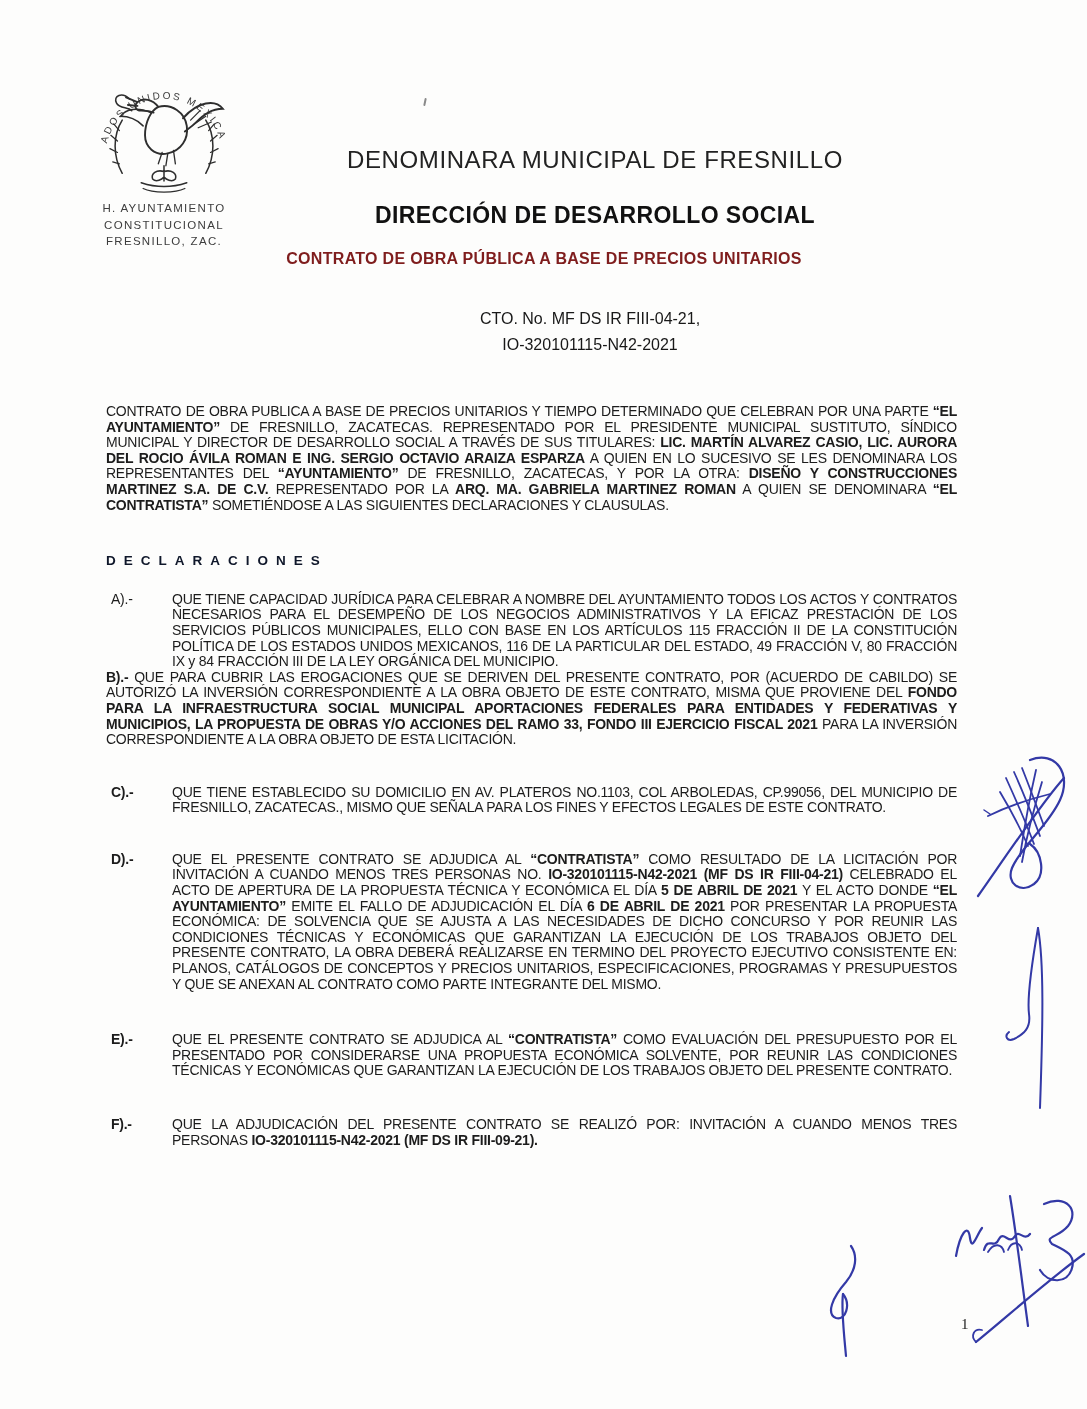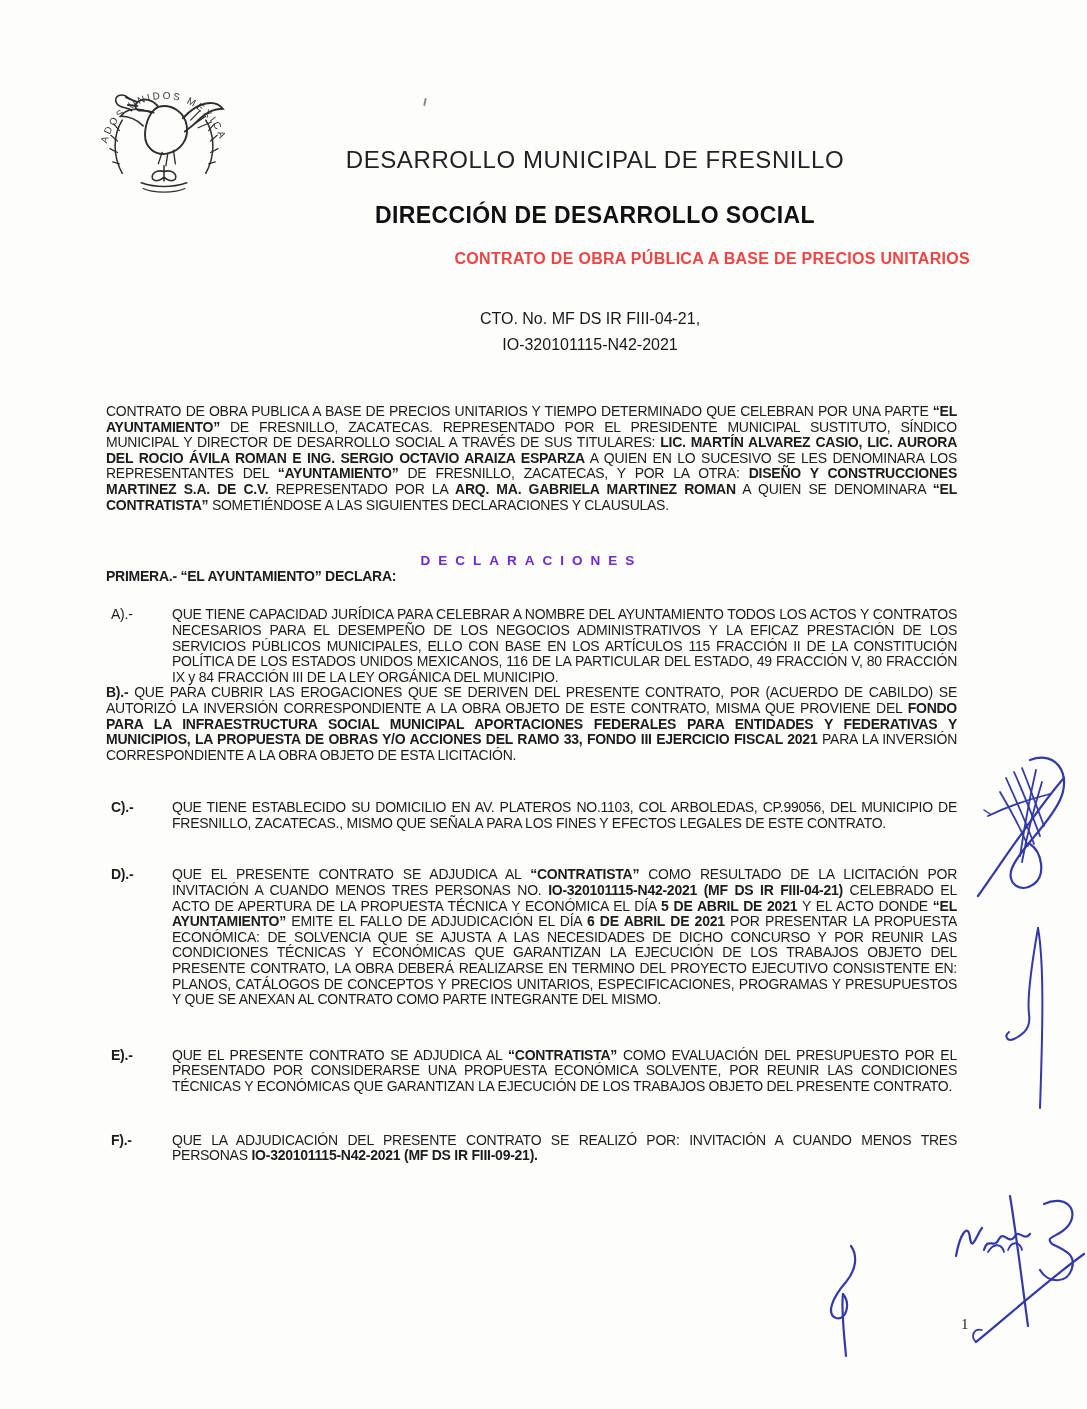--- a/index.html
+++ b/index.html
@@ -13,32 +13,32 @@
     overflow:hidden;
   }
   
   .seal{position:absolute;left:82px;top:48px;width:164px;text-align:center;}
   .seal svg{display:block;margin:0 auto;}
   .seal-caption{margin-top:2px;font-size:11.5px;letter-spacing:1.3px;color:#3d3d3d;line-height:16.5px;font-weight:500;}
   
   .titles{position:absolute;left:250px;top:146px;width:690px;text-align:center;}
   .title1{font-size:24px;font-weight:400;letter-spacing:.6px;color:#222;}
   .title2{margin-top:28px;font-size:23px;font-weight:700;letter-spacing:.4px;color:#111;}
-  .title3{position:absolute;left:118px;top:250px;width:852px;text-align:right;
-          font-size:16px;font-weight:700;letter-spacing:.3px;color:#ef4444;}
+  .title3{position:absolute;left:118px;top:250px;width:852px;text-align:center;
+          font-size:16px;font-weight:700;letter-spacing:.3px;color:#7f1d1d;}
   .cto{position:absolute;left:230px;top:306px;width:720px;text-align:center;
        font-size:16px;line-height:26px;color:#181818;}
   .cto .b{font-weight:400;}
   
   .body{position:absolute;left:106px;top:404px;width:851px;
         font-size:14px;line-height:15.6px;letter-spacing:-0.25px;
         text-align:justify;color:#1c1c1c;}
   .body p{margin:0;}
   .b{font-weight:700;}
-  .decl-heading{margin-top:40px;text-align:center;font-weight:700;letter-spacing:8px;font-size:13.5px;color:#6d28d9;}
+  .decl-heading{margin-top:40px;font-weight:700;letter-spacing:8px;font-size:13.5px;color:#0f172a;}
   .primera{margin-top:26px;text-align:left;}
   .item{display:flex;}
   .item-label{flex:none;width:66px;padding-left:5px;box-sizing:border-box;}
   .item-label.bold{font-weight:700;}
   .item-text{flex:1;text-align:justify;}
   .mt-a{margin-top:23px;}
   .mt-b{margin-top:34px;}
   .mt-c{margin-top:37px;}
   .mt-d{margin-top:36px;}
   .mt-e{margin-top:40px;}
@@ -85,41 +85,45 @@
 
         <path d="M 56 142 Q 80 150 104 142" stroke-width="1.6"></path>
         <path d="M 58 148 C 68 153 92 153 102 148" stroke-width="1.3"></path>
 
         <path d="M 36 132 C 26 114 26 92 36 76" stroke-width="1.6"></path>
         <path d="M 33 122 L 26 120 M 31 110 L 23 106 M 31 98 L 24 92 M 33 87 L 27 80" stroke-width="1.3"></path>
         <path d="M 124 132 C 134 114 134 92 124 76" stroke-width="1.6"></path>
         <path d="M 127 122 L 134 120 M 129 110 L 137 106 M 129 98 L 136 92 M 127 87 L 133 80" stroke-width="1.3"></path>
       </g>
     </svg>
+    <div class="seal-caption">
+      <div>H. AYUNTAMIENTO</div>
+      <div>CONSTITUCIONAL</div>
+      <div>FRESNILLO, ZAC.</div>
+    </div>
   </div>
 
   <div class="artifact"></div>
 
   <div class="titles">
-    <div class="title1">DESARROLLO MUNICIPAL DE FRESNILLO</div>
+    <div class="title1">DENOMINARA MUNICIPAL DE FRESNILLO</div>
     <div class="title2">DIRECCIÓN DE DESARROLLO SOCIAL</div>
   </div>
   <div class="title3">CONTRATO DE OBRA PÚBLICA A BASE DE PRECIOS UNITARIOS</div>
 
   <div class="cto">
     <div><span>CTO. No. </span><span class="b">MF DS IR FIII-04-21,</span></div>
     <div class="b">IO-320101115-N42-2021</div>
   </div>
 
   <div class="body">
     <p class="intro"><span>CONTRATO DE OBRA PUBLICA A BASE DE PRECIOS UNITARIOS Y TIEMPO DETERMINADO QUE CELEBRAN POR UNA PARTE </span><span class="b">“EL AYUNTAMIENTO”</span><span> DE FRESNILLO, ZACATECAS. REPRESENTADO POR EL PRESIDENTE MUNICIPAL SUSTITUTO, SÍNDICO MUNICIPAL Y DIRECTOR DE DESARROLLO SOCIAL A TRAVÉS DE SUS TITULARES: </span><span class="b">LIC. MARTÍN ALVAREZ CASIO, LIC. AURORA DEL ROCIO ÁVILA ROMAN E  ING. SERGIO OCTAVIO ARAIZA ESPARZA</span><span> A QUIEN EN LO SUCESIVO SE LES DENOMINARA LOS REPRESENTANTES DEL </span><span class="b">“AYUNTAMIENTO”</span><span> DE FRESNILLO, ZACATECAS, Y POR LA OTRA: </span><span class="b">DISEÑO Y CONSTRUCCIONES MARTINEZ S.A. DE C.V.</span><span> REPRESENTADO POR LA  </span><span class="b">ARQ. MA. GABRIELA MARTINEZ ROMAN</span><span>  A QUIEN SE DENOMINARA </span><span class="b">“EL CONTRATISTA”</span><span> SOMETIÉNDOSE A LAS  SIGUIENTES DECLARACIONES Y CLAUSULAS.</span></p>
 
     <div class="decl-heading">DECLARACIONES</div>
 
-    <p class="primera"><span class="b">PRIMERA.- “EL AYUNTAMIENTO” DECLARA:</span></p>
 
     <div class="item mt-a">
       <div class="item-label">A).-</div>
       <div class="item-text"><span>QUE TIENE CAPACIDAD JURÍDICA PARA CELEBRAR A NOMBRE DEL AYUNTAMIENTO TODOS LOS ACTOS Y CONTRATOS NECESARIOS PARA EL DESEMPEÑO DE LOS NEGOCIOS ADMINISTRATIVOS Y LA EFICAZ PRESTACIÓN DE LOS SERVICIOS PÚBLICOS MUNICIPALES, ELLO CON BASE EN LOS ARTÍCULOS 115 FRACCIÓN II DE LA CONSTITUCIÓN POLÍTICA DE LOS ESTADOS UNIDOS MEXICANOS, 116 DE LA PARTICULAR DEL ESTADO, 49 FRACCIÓN V, 80 FRACCIÓN IX y 84 FRACCIÓN III DE LA LEY ORGÁNICA DEL MUNICIPIO.</span></div>
     </div>
 
     <p class="item-inline mt-b"><span class="b">B).- </span><span>QUE PARA CUBRIR LAS EROGACIONES QUE SE DERIVEN DEL PRESENTE CONTRATO, POR (ACUERDO DE CABILDO) SE AUTORIZÓ LA INVERSIÓN CORRESPONDIENTE A LA OBRA OBJETO DE ESTE CONTRATO, MISMA QUE PROVIENE DEL  </span><span class="b">FONDO PARA LA INFRAESTRUCTURA SOCIAL MUNICIPAL APORTACIONES FEDERALES PARA ENTIDADES Y  FEDERATIVAS Y MUNICIPIOS,  LA PROPUESTA DE OBRAS Y/O ACCIONES DEL RAMO 33, FONDO III EJERCICIO FISCAL 2021</span><span> PARA LA INVERSIÓN CORRESPONDIENTE A LA OBRA OBJETO DE ESTA LICITACIÓN.</span></p>
 
     <div class="item mt-c">
       <div class="item-label bold">C).-</div>

